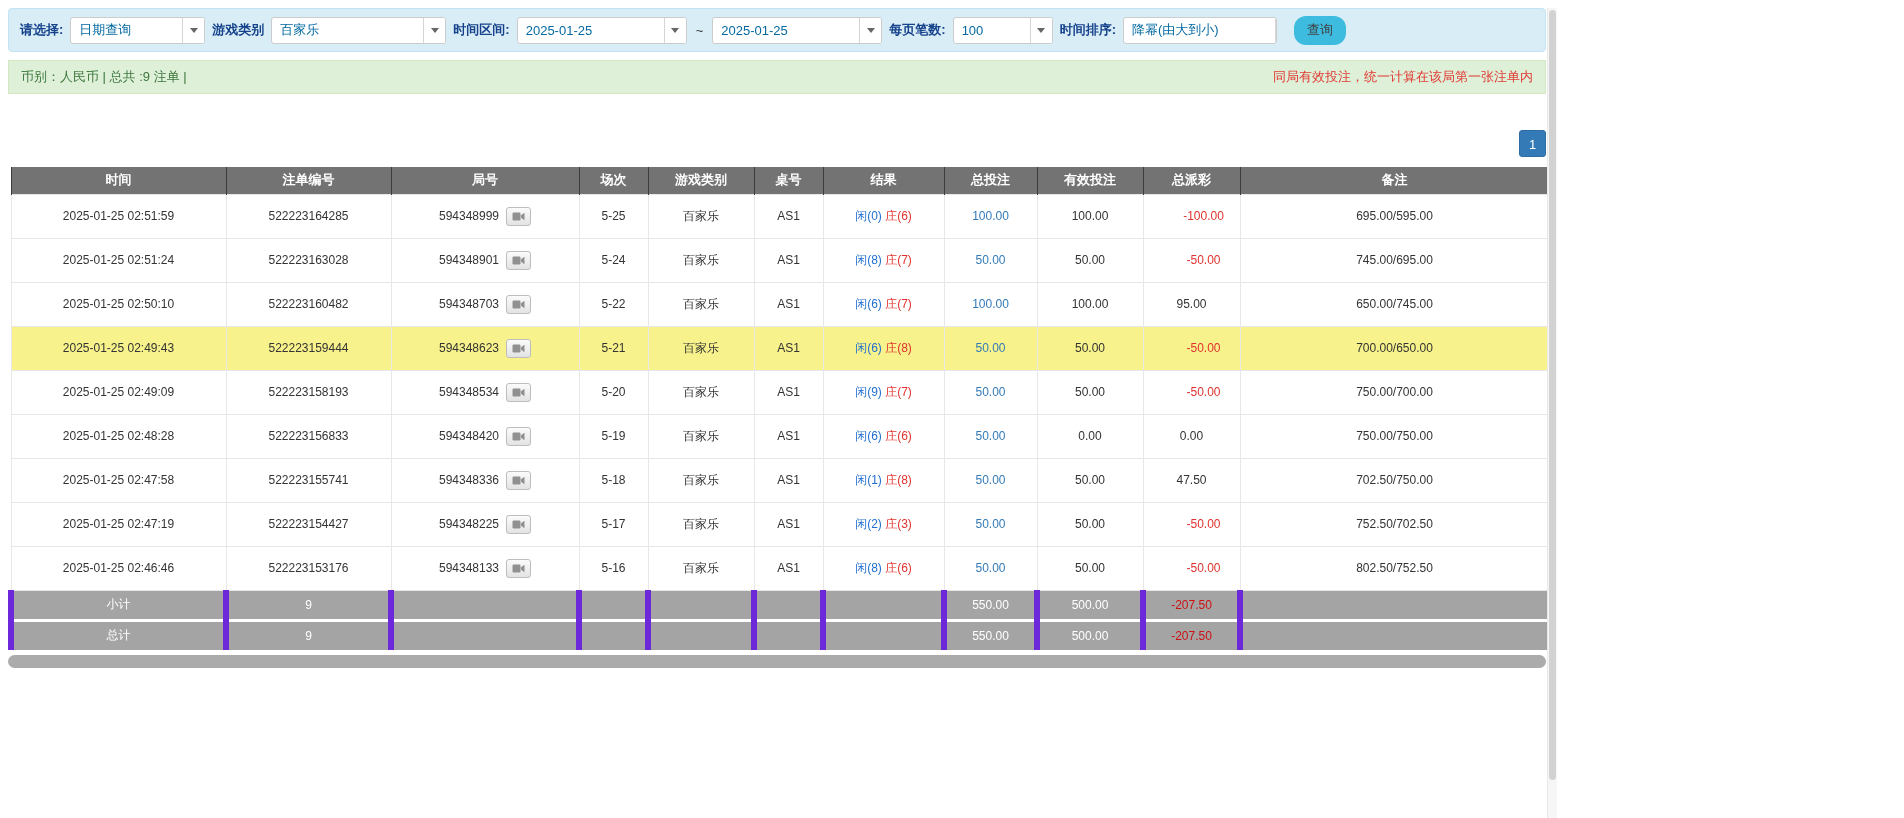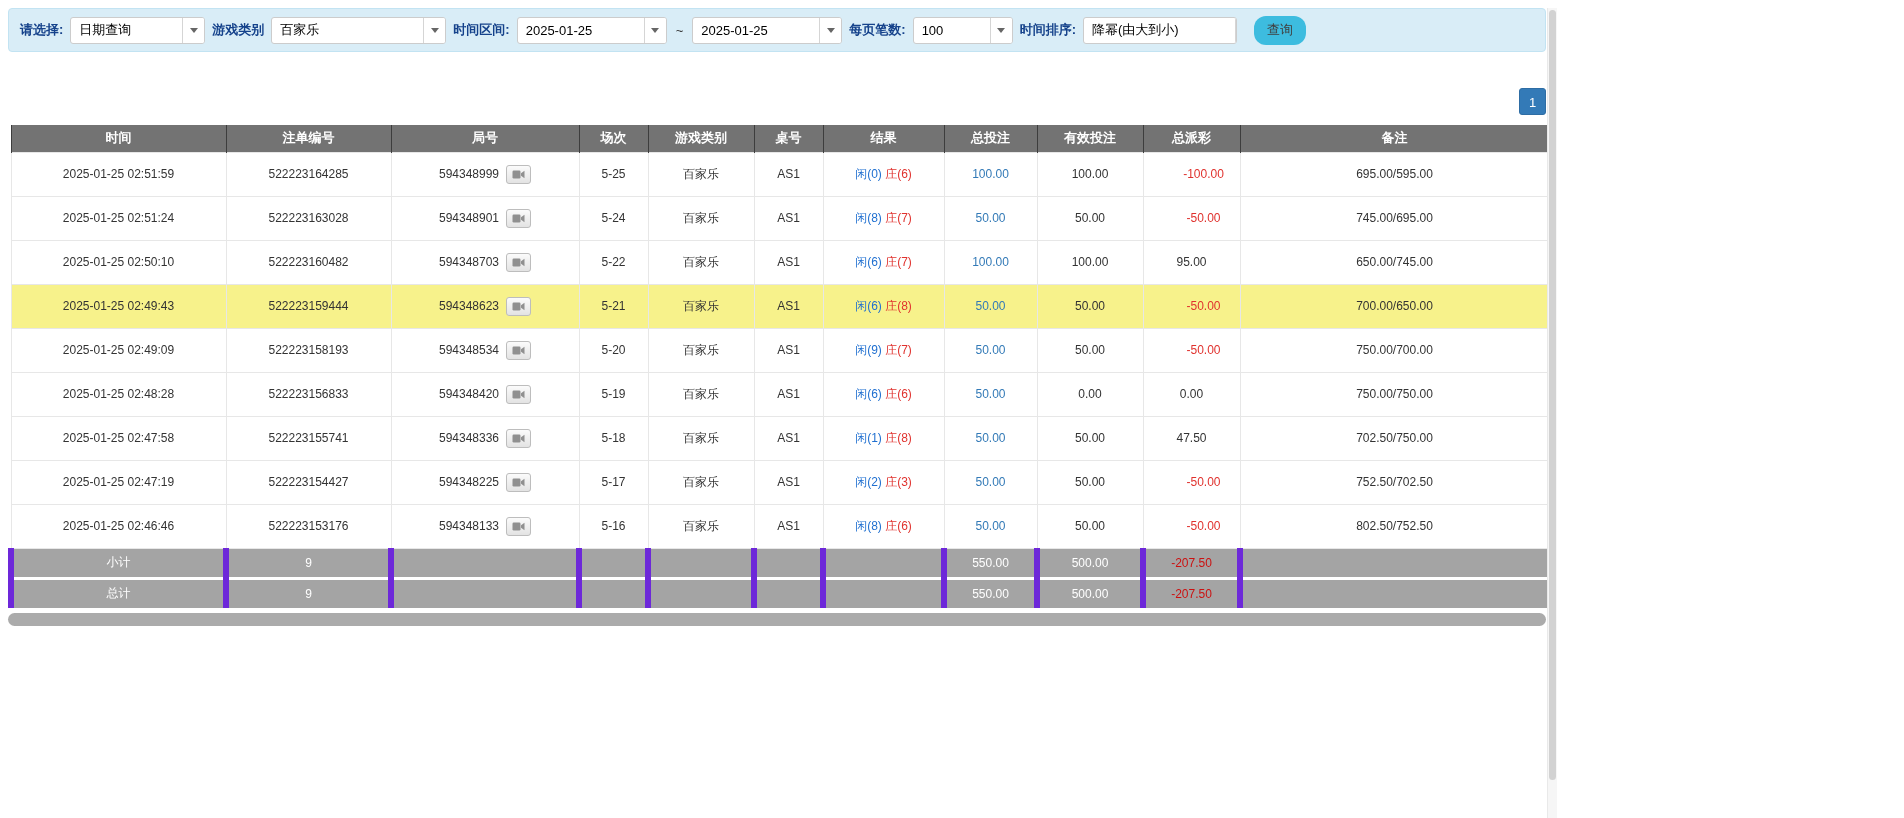--- a/index.html
+++ b/index.html
@@ -8,26 +8,26 @@
   .page { position: relative; width: 1556px; height: 818px; }
 
   
   .filter-bar { margin: 8px; width: 1538px; height: 44px;
     background: #d9edf7; border: 1px solid #c2e3f2; border-radius: 4px;
     display: flex; align-items: center; padding: 0 11px; gap: 7px; }
   .lbl { color: #15428b; font-weight: bold; font-size: 13px; white-space: nowrap; }
   .combo { display: inline-flex; align-items: stretch; background: #fff;
     border: 1px solid #cccccc; border-radius: 3px; height: 27px; overflow: hidden; }
   .combo-text { display: flex; align-items: center; padding: 0 8px; font-size: 13px;
-    color: #000000; flex: 1; white-space: nowrap; }
+    color: #0369a1; flex: 1; white-space: nowrap; }
   .caret-box { width: 22px; border-left: 1px solid #d5d5d5; display: flex;
     align-items: center; justify-content: center; background: #fff; }
   .caret { width: 0; height: 0; border-left: 4px solid transparent;
     border-right: 4px solid transparent; border-top: 5px solid #666; }
-  .w135 { width: 135px; } .w175 { width: 175px; } .w150 { width: 150px; }
+  .w135 { width: 135px; } .w175 { width: 175px; } .w150 { width: 170px; }
   .w100 { width: 100px; } .w160 { width: 154px; gap: 48px; }
   .tilde { color: #333; font-size: 13px; padding: 0 2px; }
   .btn-search { margin-left: 10px; height: 29px; padding: 0 13px; border: none;
     border-radius: 12px; background: #3dbcdf; color: #404040; font-size: 13px; cursor: pointer;
     font-family: inherit; }
 
   
   .summary-bar { margin: 0 8px; width: 1538px; height: 34px;
     background: #dff0d8; border: 1px solid #d2e8c2;
     display: flex; align-items: center; justify-content: space-between; padding: 0 12px; }
@@ -117,20 +117,24 @@
     <div class="combo w160">
       <span class="combo-text">降幂(由大到小)</span>
       <span class="caret-box">
           <span class="caret"></span>
         </span>
     </div>
 
     <button class="btn-search">查询</button>
   </div>
 
+  <div class="summary-bar">
+    <span class="summary-left">币别：人民币 | 总共 :9 注单 |</span>
+    <span class="summary-right">同局有效投注，统一计算在该局第一张注单内</span>
+  </div>
 
   <div class="pagination">
     <span class="page-btn">1</span>
   </div>
 
   <table>
     <colgroup>
       <col style="width:215px">
         <col style="width:165px">
         <col style="width:188px">

